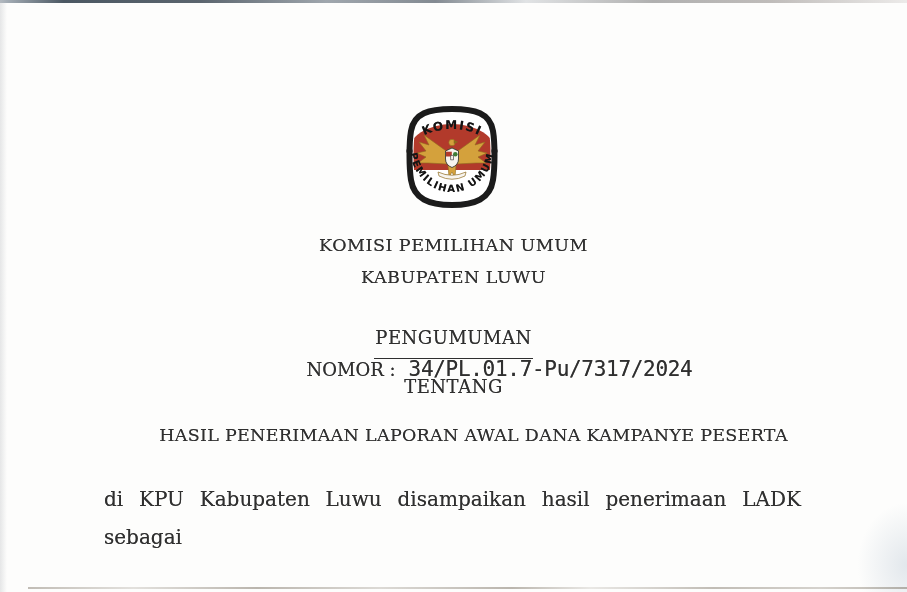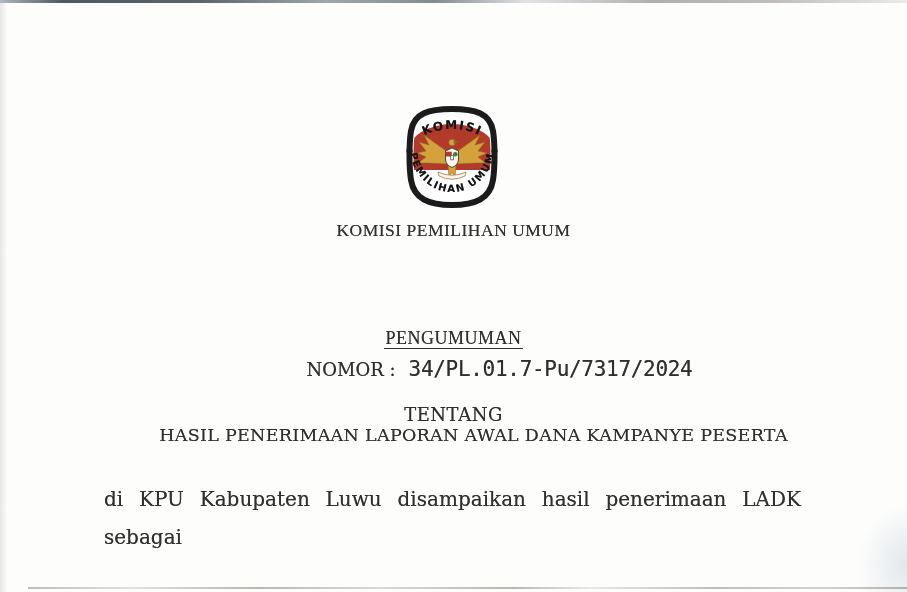--- a/index.html
+++ b/index.html
@@ -27,28 +27,28 @@
   .scan-bottom {
     position:absolute; left:28px; right:0; bottom:3px; height:2px;
     background:linear-gradient(90deg,
       rgba(120,110,95,.45) 0%, rgba(120,110,95,.2) 12%, rgba(120,110,95,.5) 26%,
       rgba(120,110,95,.25) 40%, rgba(120,110,95,.5) 55%, rgba(120,110,95,.15) 64%,
       rgba(120,110,95,.45) 78%, rgba(120,110,95,.3) 90%, rgba(120,110,95,.5) 100%);
   }
   .logo-wrap { position:absolute; top:104px; left:397px; width:110px; height:106px; }
   .center-line { position:absolute; left:0; width:100%; text-align:center; white-space:nowrap; }
   .org { font-size:17.5px; letter-spacing:.5px; }
-  .org1 { top:220px;font-family:Liberation Serif, serif; }
+  .org1 { top:235px; }
   .org2 { top:267px; }
   .pengumuman { top:327px; font-size:18px; letter-spacing:.5px; }
-  .pengumuman .u { border-bottom:1.6px solid #2f2f2f; padding:0 1px 0;font-family:Liberation Serif, serif; }
+  .pengumuman .u { border-bottom:1.6px solid #2f2f2f; padding:0 1px 10px; }
   .nomor { top:357px; font-size:18px; transform:translateX(46px); }
   .nomor .label { margin-right:13px; }
   .mono { font-family:"DejaVu Sans Mono", monospace; font-size:21px; letter-spacing:-.3px; }
-  .tentang { top:404px; font-size:18px; letter-spacing:.5px; }
+  .tentang { top:376px; font-size:18px; letter-spacing:.5px; }
   .subject { position:absolute; top:424px; left:0; width:100%; text-align:center;
              font-size:17.5px; line-height:23px; letter-spacing:.3px;padding-left:20px; }
   .bodypar { position:absolute; top:481px; left:104px; width:697px;
              font-size:20px; line-height:37.5px; }
   .jline { text-align:justify; text-align-last:justify; }
   .logo-arc-text { font-family:"DejaVu Sans", sans-serif; font-weight:700; fill:#141414; }
 </style>
 </head>
 <body>
 
@@ -94,20 +94,21 @@
       <text class="logo-arc-text" font-size="12" letter-spacing="1.5" text-anchor="middle">
         <textPath href="#arcTop" startOffset="50%">KOMISI</textPath>
       </text>
       <text class="logo-arc-text" font-size="10" letter-spacing="1.6" text-anchor="middle">
         <textPath href="#arcBottom" startOffset="50%">PEMILIHAN UMUM</textPath>
       </text>
     </svg>
   </div>
 
   <div class="center-line org org1">KOMISI PEMILIHAN UMUM</div>
+  <div class="center-line org org2">KABUPATEN LUWU</div>
 
   <div class="center-line pengumuman">
     <span class="u">PENGUMUMAN</span>
   </div>
 
   <div class="center-line nomor">
     <span class="label">NOMOR :</span><span class="mono">34/PL.01.7-Pu/7317/2024</span>
   </div>
 
   <div class="center-line tentang">TENTANG</div>

